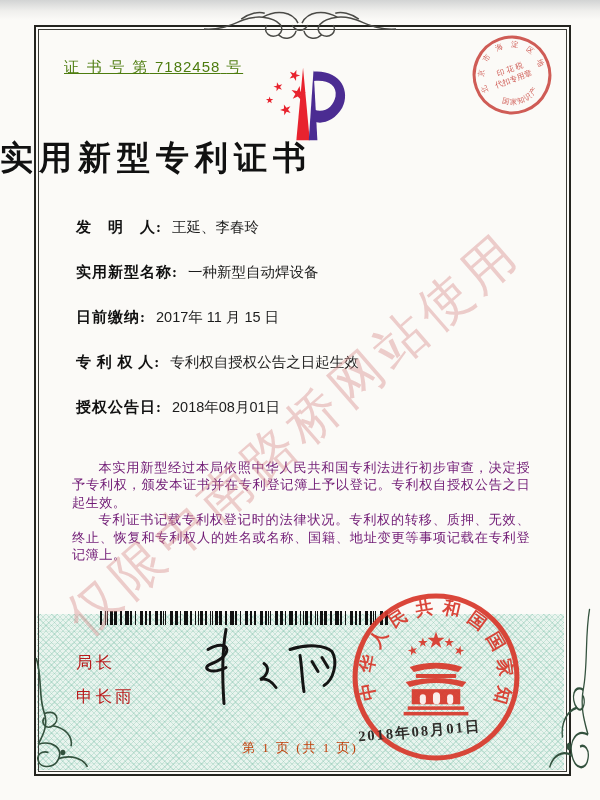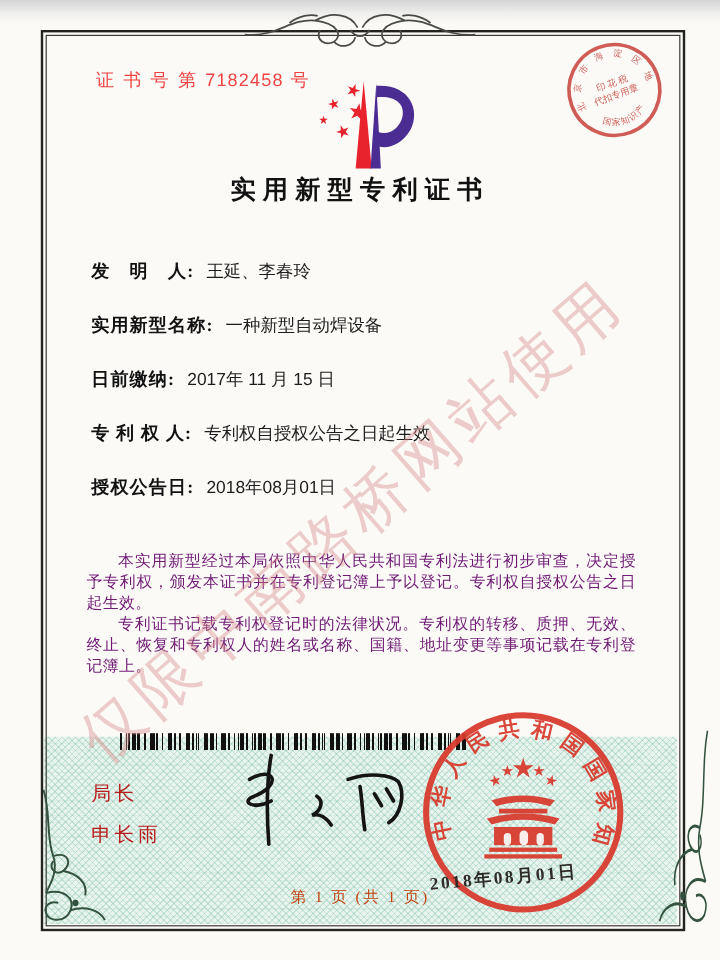--- a/index.html
+++ b/index.html
@@ -11,25 +11,25 @@
   
   .frame{position:absolute;left:34px;top:25px;width:533px;height:747px;border:2px solid #24241f;}
   .frame-inner{position:absolute;inset:2px;border:1px solid #3a3a35;}
   
   .band{position:absolute;left:37px;top:614px;width:527px;height:156px;
       background-color:#e9f4ee;
       background-image:
         repeating-linear-gradient(45deg,rgba(110,185,160,.28) 0 1px,transparent 1px 4px),
         repeating-linear-gradient(-45deg,rgba(110,185,160,.28) 0 1px,transparent 1px 4px),
         repeating-linear-gradient(0deg,rgba(160,210,190,.18) 0 1px,transparent 1px 6px);}
-  .cert-no{position:absolute;left:80px;top:58px;font-size:15px;color:#ef4444;letter-spacing:2px;}
+  .cert-no{position:absolute;left:64px;top:58px;font-size:15px;color:#4d7c0f;letter-spacing:2px;text-decoration:underline;}
   .cert-no .num{font-family:"Liberation Sans",sans-serif;letter-spacing:1px;font-size:15px;}
   .logo{position:absolute;left:256px;top:62px;}
-  .title{position:absolute;left:0;top:144px;width:100%;text-align:center;
-      font-size:21px;font-weight:bold;color:#111;letter-spacing:6px;}
+  .title{position:absolute;left:0;top:136px;width:100%;text-align:left;
+      font-size:33px;font-weight:bold;color:#111;letter-spacing:6px;}
   .fields{position:absolute;left:76px;top:216px;width:450px;}
   .frow{margin-bottom:23px;line-height:21px;white-space:nowrap;}
   .flabel{font-weight:bold;font-size:15px;color:#111;letter-spacing:1px;}
   .fvalue{font-family:"Liberation Sans",sans-serif;font-size:14.5px;color:#1c1c1c;margin-left:6px;}
   .paras{position:absolute;left:72px;top:459px;width:458px;font-size:13.2px;
       line-height:17.4px;color:#701a75;text-align:justify;letter-spacing:.4px;}
   .paras p{margin:0;text-indent:2em;}
   .barcode{position:absolute;left:100px;top:611px;width:290px;height:14px;
       background-image:
         repeating-linear-gradient(90deg,#111 0 2px,transparent 2px 5px,#111 5px 6px,transparent 6px 10px,#111 10px 13px,transparent 13px 15px),

